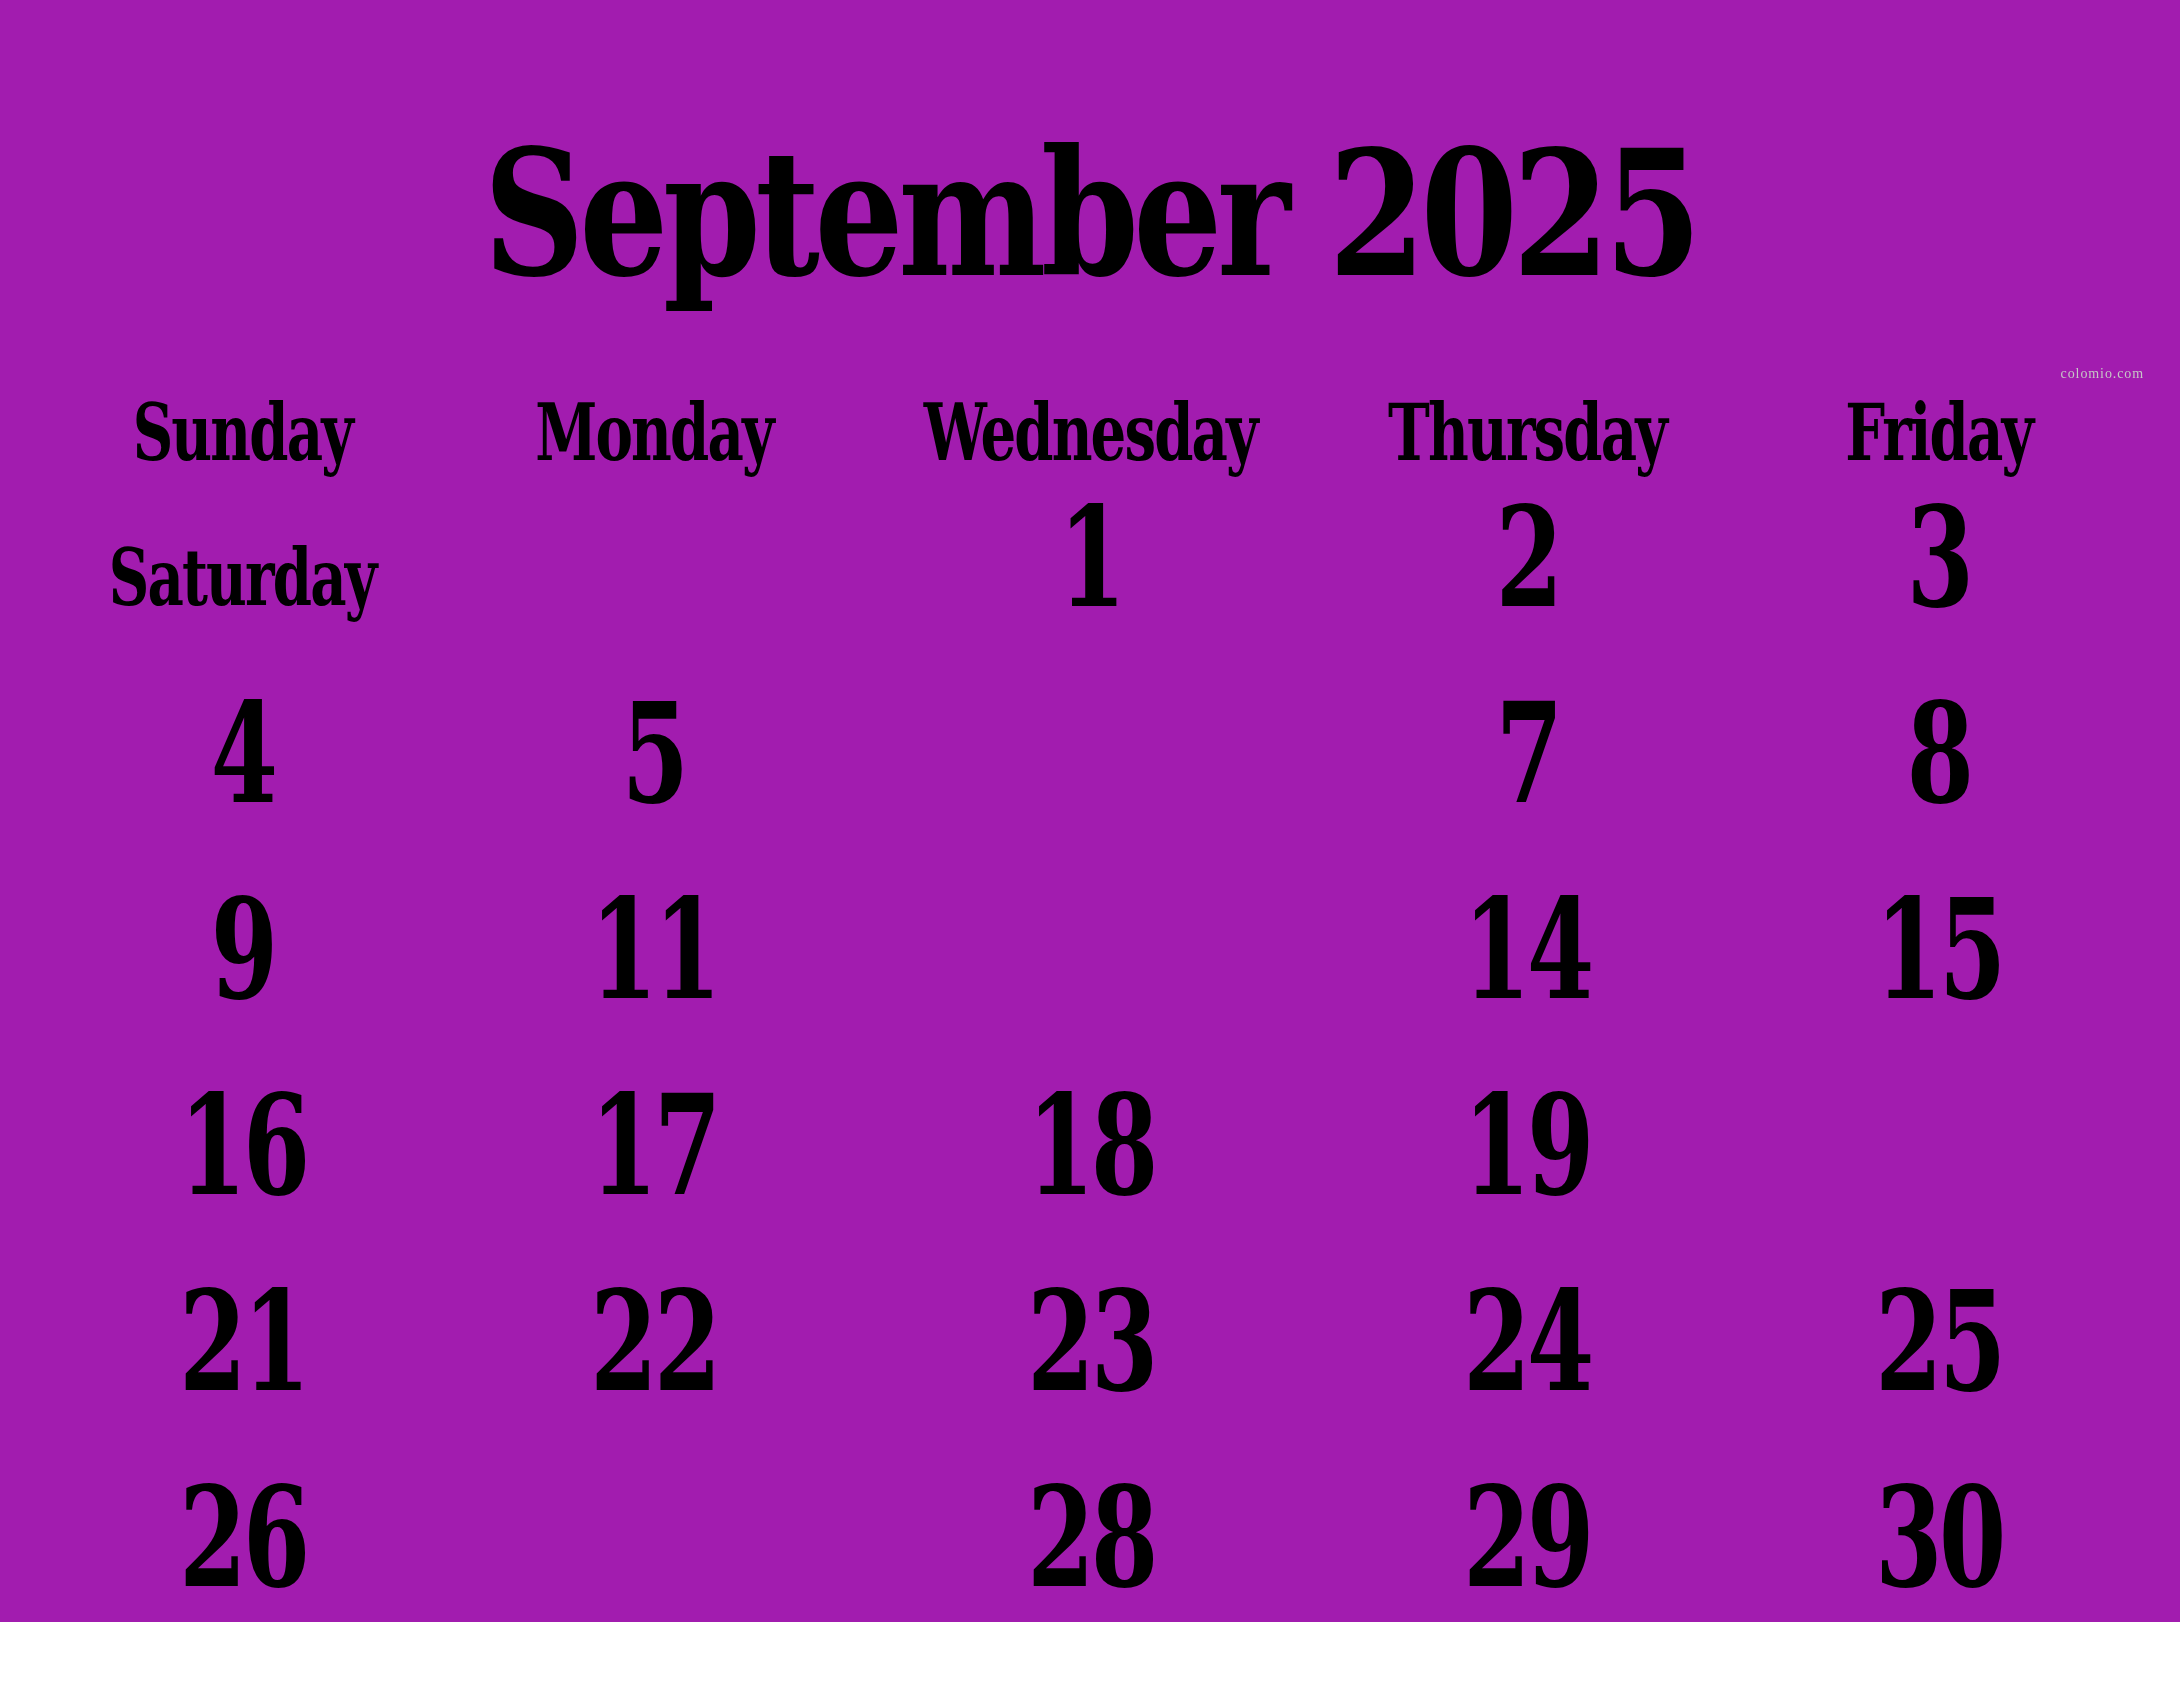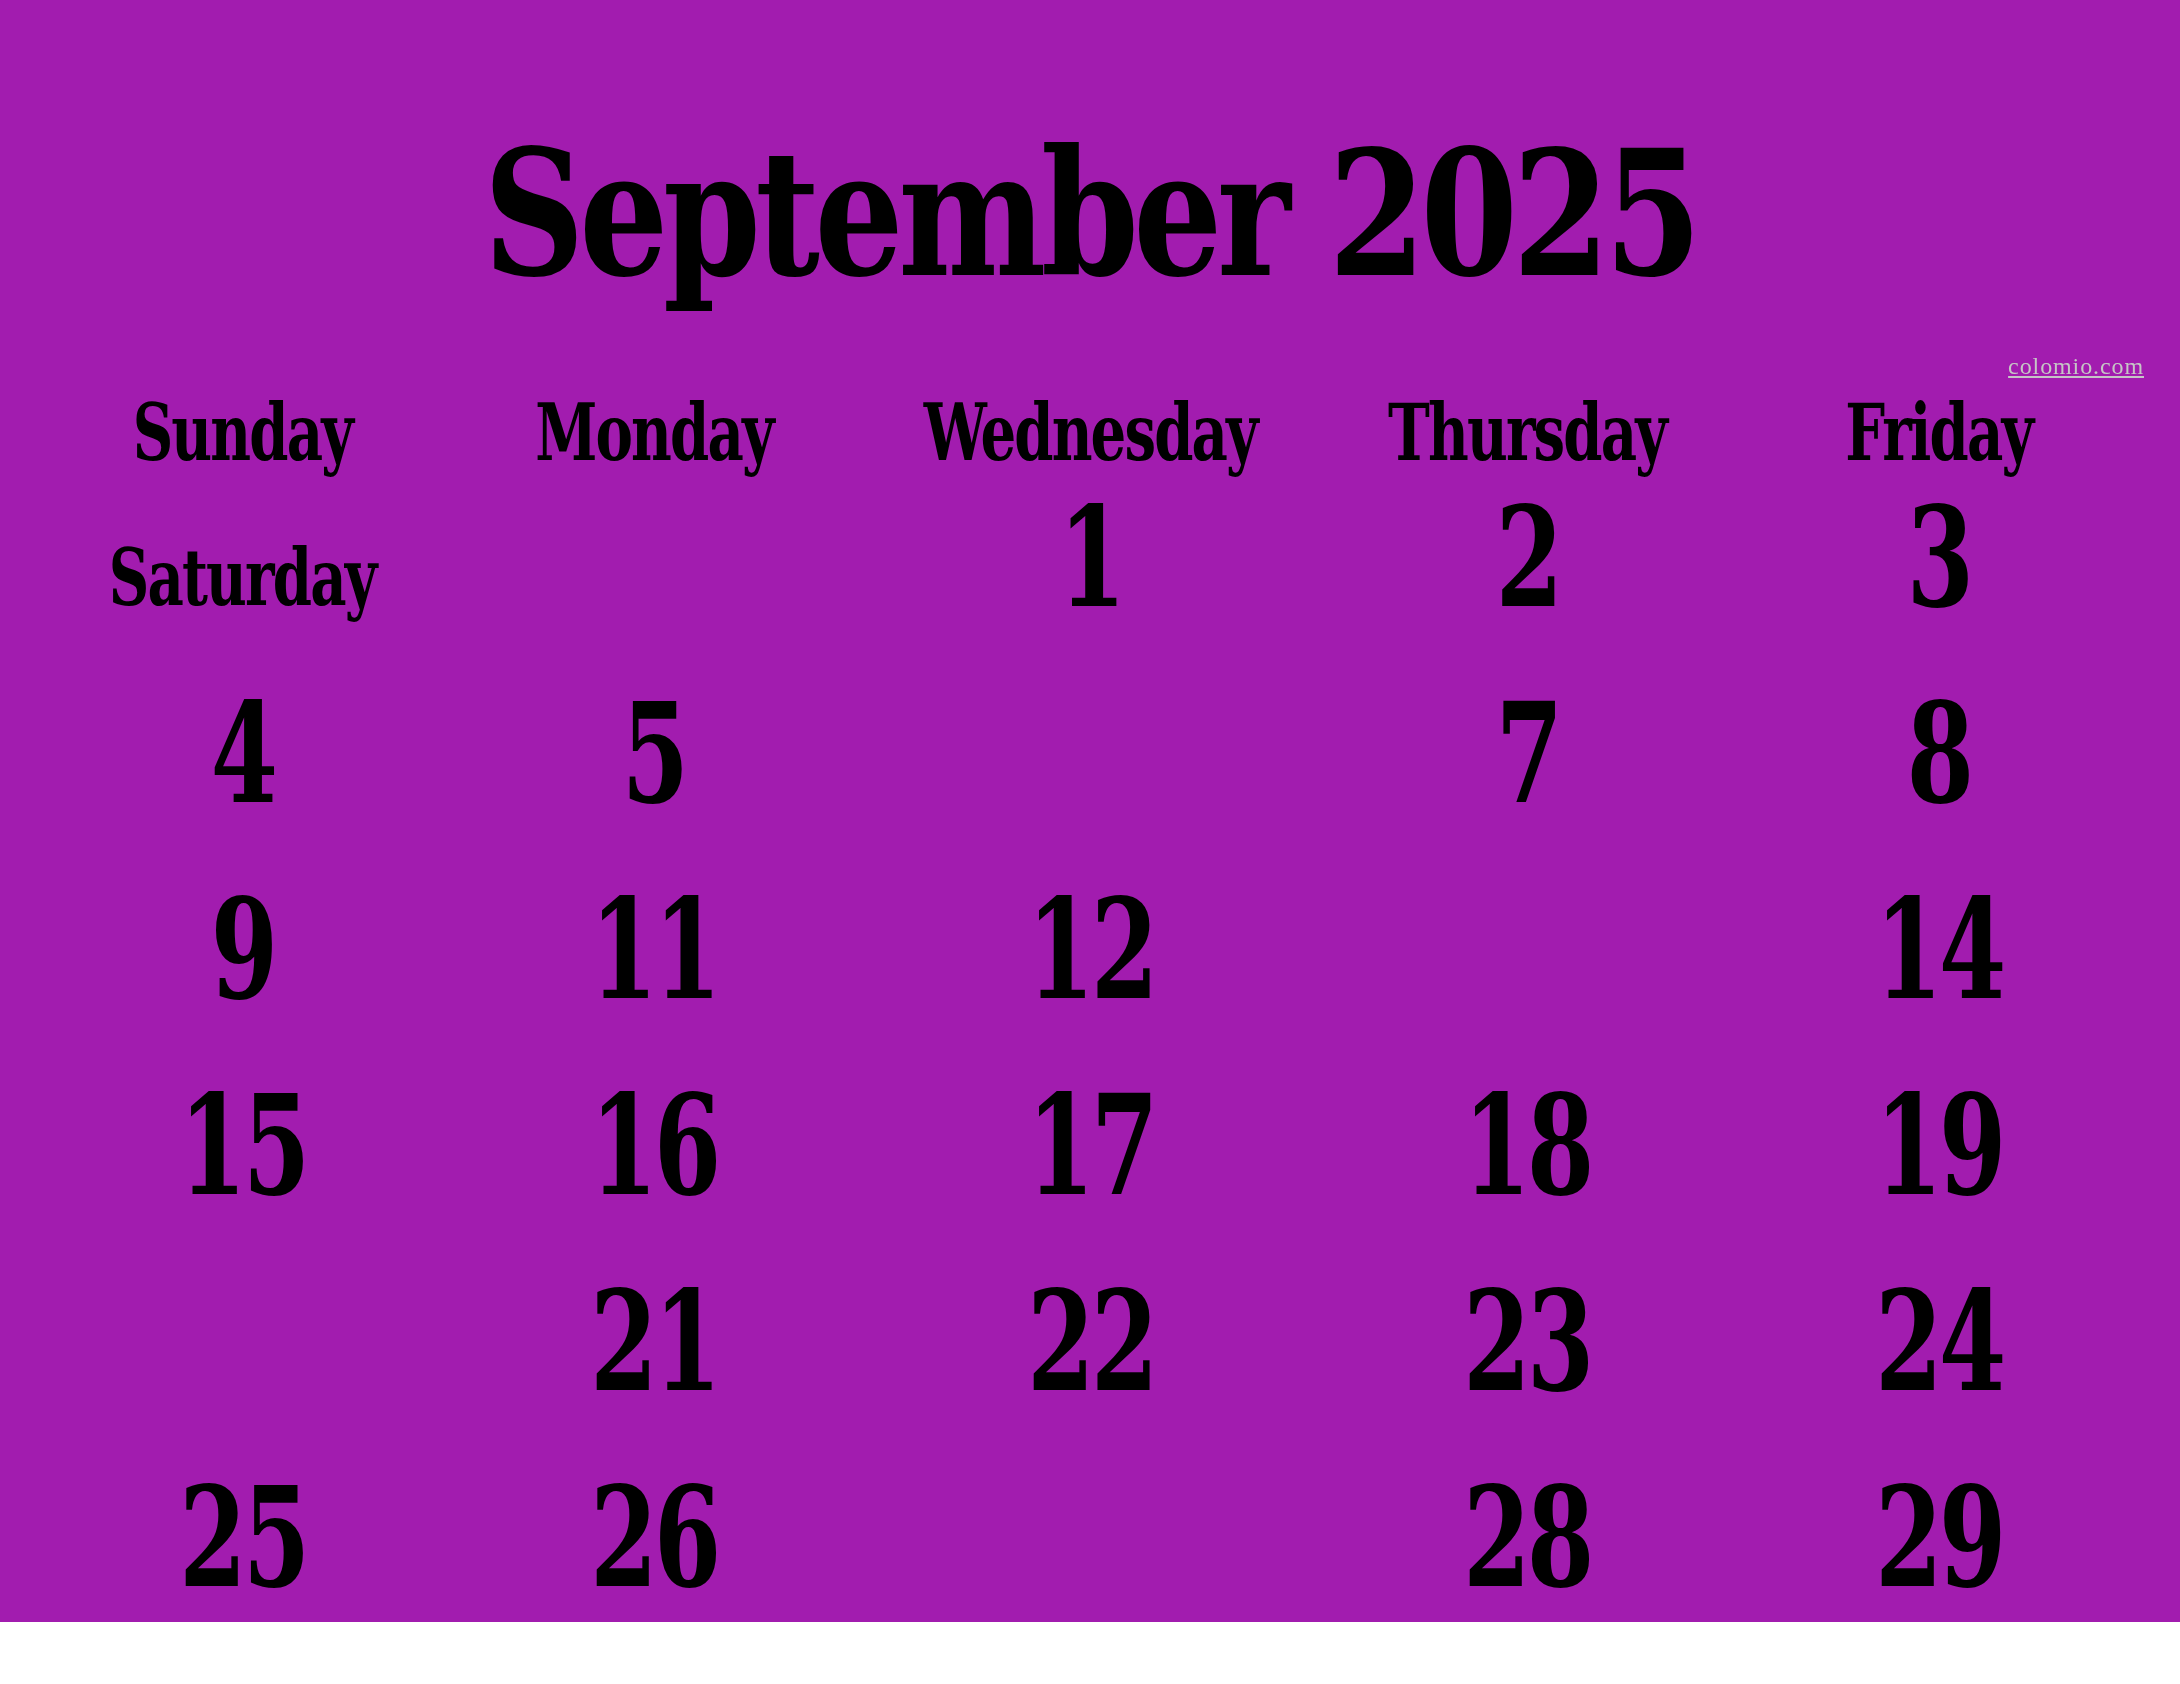--- a/index.html
+++ b/index.html
@@ -28,26 +28,25 @@
     white-space: nowrap;
   }
   .title .squeeze {
     display: inline-block;
     transform: scaleX(0.80);
     transform-origin: 50% 50%;
     letter-spacing: -6.8px;
   }
   .watermark {
     position: absolute;
-    top: 353px;
+    top: 366px;
     right: 37px;
     font-family: "Liberation Serif", serif;
-    font-size: 24px;
+    font-size: 14px;
     color: #c6c6c6;
-    text-decoration: underline;
     letter-spacing: 0.9px;
   }
   .grid {
     position: absolute;
     top: 385px;
     left: 37px;
     right: 37px;
     display: grid;
     grid-template-columns: repeat(5, 1fr);
     grid-template-rows: 95px repeat(5, 196px);
@@ -140,23 +139,20 @@
       </div>
     <div class="day">
         <span class="squeeze">8</span>
       </div>
     <div class="day">
         <span class="squeeze">9</span>
       </div>
     <div class="day">
         <span class="squeeze">11</span>
       </div>
-    <div class="day">
-        <span class="squeeze">12</span>
-      </div>
     <div class="day"></div>
 
     <div class="day">
         <span class="squeeze">14</span>
       </div>
     <div class="day">
         <span class="squeeze">15</span>
       </div>
     <div class="day">
         <span class="squeeze">16</span>

